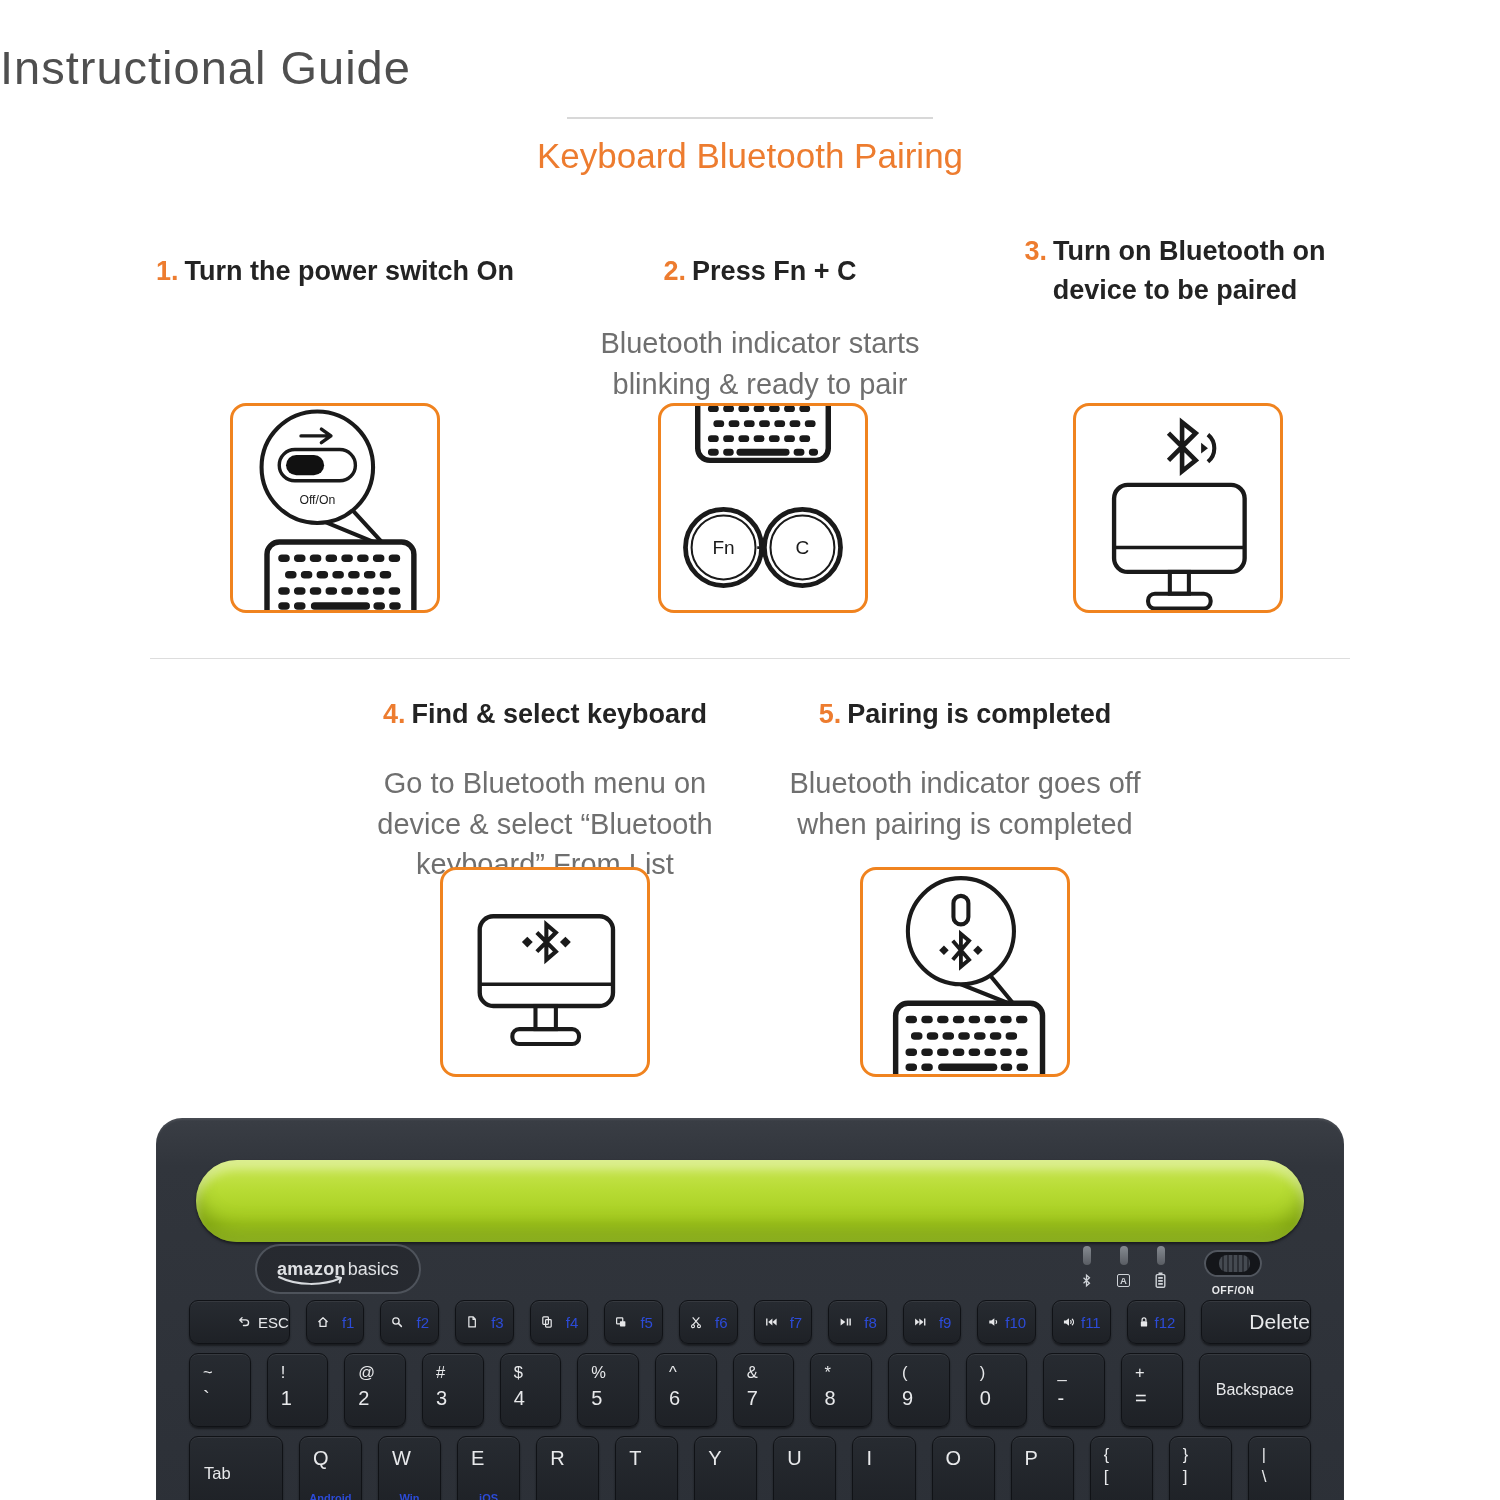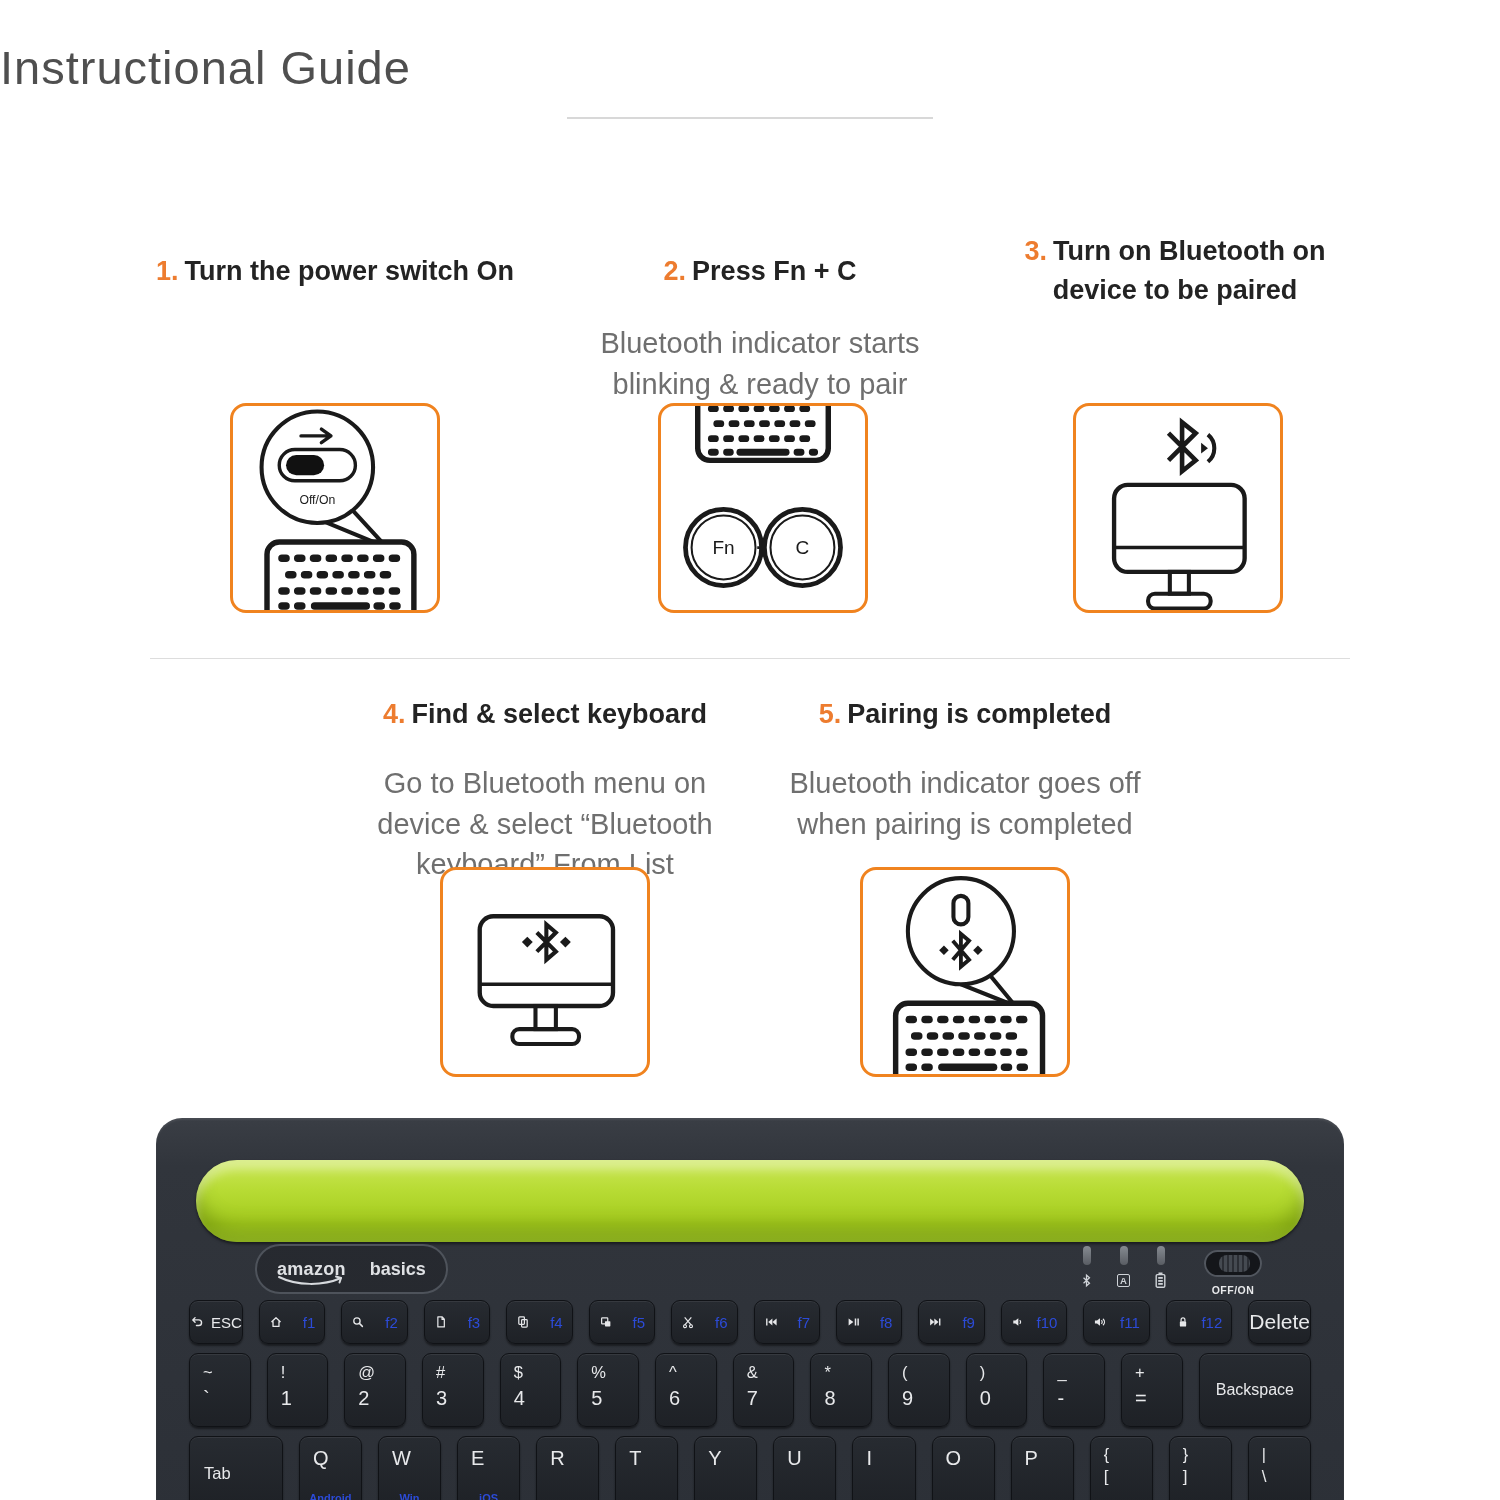--- a/index.html
+++ b/index.html
@@ -26,21 +26,21 @@
   
   .kb{position:absolute;left:156px;top:1118px;width:1188px;height:400px;
     background:linear-gradient(180deg,#3a3e45 0%,#31353c 12%,#2c3037 100%);
     border-radius:26px 26px 0 0;box-shadow:inset 0 2px 2px rgba(255,255,255,.08);}
   .kb-slot{position:absolute;left:40px;top:42px;width:1108px;height:82px;border-radius:41px;
     background:linear-gradient(180deg,#cbe757 0%,#b8dc35 35%,#a4cb1d 78%,#b3d92f 100%);
     box-shadow:inset 0 10px 10px rgba(255,255,255,.35), inset 0 -16px 18px rgba(60,90,0,.35), 0 2px 3px rgba(0,0,0,.5);}
   .kb-logo{position:absolute;left:99px;top:126px;height:46px;padding:0 20px;border:2px solid #4e535b;
     border-radius:25px;background:rgba(0,0,0,.18);display:flex;align-items:center;color:#dfe1e4;font-size:18px;}
   .kb-logo .b{font-weight:700;letter-spacing:.3px;}
-  .kb-logo .l{margin-left:24px;font-weight:700;}
+  .kb-logo .l{margin-left:2px;font-weight:400;}
   .kb-logo .smile{position:absolute;left:20px;bottom:5px;}
   .kb-leds{position:absolute;left:912px;top:128px;display:flex;}
   .led-slot{width:37px;display:flex;justify-content:center;}
   .led{width:8px;height:19px;border-radius:4px;background:linear-gradient(180deg,#868b92,#595d63);}
   .kb-ind-icons{position:absolute;left:912px;top:154px;display:flex;color:#cfd3d8;}
   .ind-slot{width:37px;display:flex;justify-content:center;align-items:center;height:16px;}
   .caps-box{width:13px;height:13px;border:1.5px solid #cfd3d8;border-radius:2px;font-size:9.5px;
     font-weight:700;display:flex;align-items:center;justify-content:center;box-sizing:border-box;}
   .kb-power{position:absolute;left:1048px;top:132px;width:58px;height:27px;border-radius:14px;
     background:#14161a;border:2px solid #51565e;box-sizing:border-box;}
@@ -49,21 +49,21 @@
   .kb-power-label{position:absolute;left:1040px;top:166px;width:74px;text-align:center;
     font-size:10.5px;font-weight:700;color:#e9eaec;letter-spacing:.5px;}
 
   .kb-keys{position:absolute;left:33px;top:182px;width:1122px;display:flex;flex-direction:column;gap:9px;}
   .krow{display:flex;gap:16px;}
   .krow1{height:44px;}
   .krow2{height:74px;}
   .krow3{height:74px;}
   .key{flex:1;box-sizing:border-box;border-radius:9px;border:1px solid #101216;color:#e8e9eb;
     background:linear-gradient(180deg,#272b31,#1e2126);
-    box-shadow:inset 0 1px 0 rgba(255,255,255,.07), 0 2px 2px rgba(0,0,0,.45);}
+    box-shadow:inset 0 1px 0 rgba(255,255,255,.07), 0 2px 2px rgba(0,0,0,.45);padding-left:47px;}
   .key-esc{flex:1.02;display:flex;align-items:center;justify-content:center;gap:7px;font-size:15px;}
   .fkey{display:flex;align-items:center;justify-content:space-between;padding:16px 9px;}
   .flabel{color:#2C4BD8;font-size:15px;}
   .key-delete{flex:1.02;display:flex;align-items:center;justify-content:center;font-size:21px;}
   .key2{display:flex;flex-direction:column;padding:9px 0 0 13px;line-height:1.2;}
   .key2 .t{font-size:16.5px;}
   .key2 .b{font-size:20px;margin-top:3px;}
   .key-backspace{flex:1.62;display:flex;align-items:center;justify-content:center;font-size:16px;padding:16px;}
   .key3{position:relative;padding:10px 0 0 13px;font-size:20px;}
   .key3 .sub{position:absolute;left:0;right:0;bottom:5px;text-align:center;font-size:11px;
@@ -74,20 +74,21 @@
   .sym .b{font-size:17px;margin-top:3px;}
   .kicon{flex:0 0 auto;}
 </style>
 </head>
 <body>
 
 <div class="page">
 
   <div class="main-title">Instructional Guide</div>
   <div class="title-divider"></div>
+  <div class="sub-title">Keyboard Bluetooth Pairing</div>
 
   <div class="step-head" style="left:125px;top:252px;width:420px;">
     <span class="num">1.</span><span>Turn the power switch On</span>
   </div>
   <div class="icon-box" style="left:230px;top:403px;">
     <svg viewBox="0 0 150 150">
       <path d="M80 68 L113 104 L60 82 Z" fill="#fff" stroke="#1a1a1a" stroke-width="3" stroke-linejoin="round"></path>
       <circle cx="62" cy="45" r="41" fill="#fff" stroke="#1a1a1a" stroke-width="3"></circle>
       <path d="M50 22 H71 M65 17 L72 22 L65 27" fill="none" stroke="#1a1a1a" stroke-width="2.5" stroke-linecap="round" stroke-linejoin="round"></path>
       <rect x="34" y="32" width="56" height="23" rx="11.5" fill="#fff" stroke="#1a1a1a" stroke-width="2.5"></rect>

